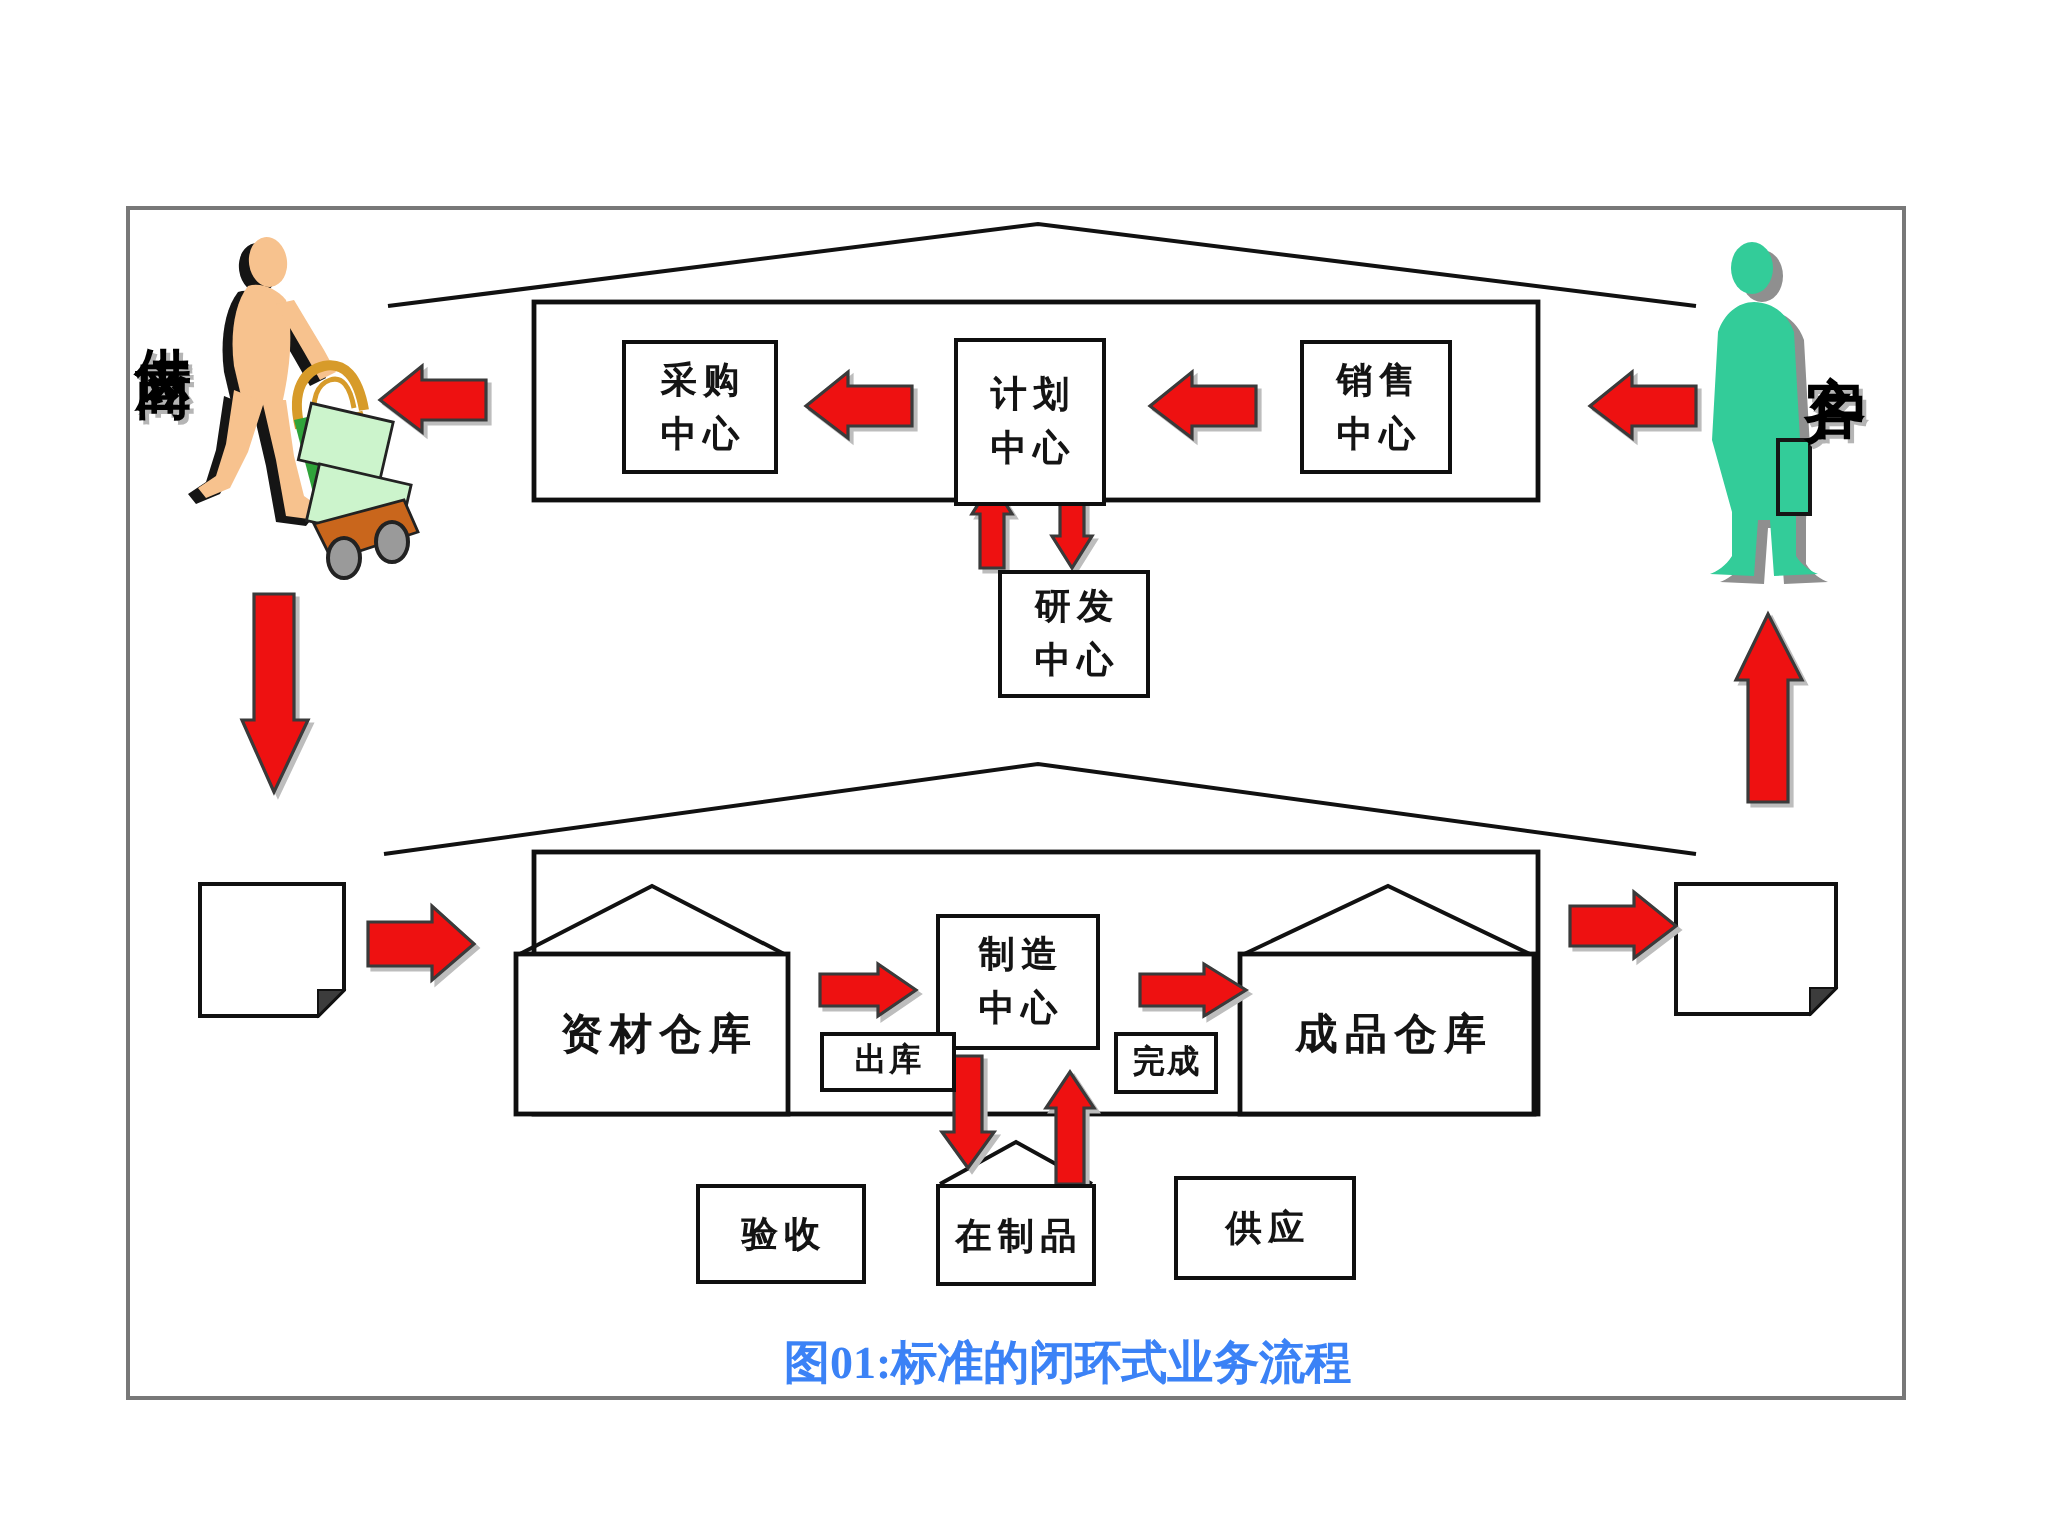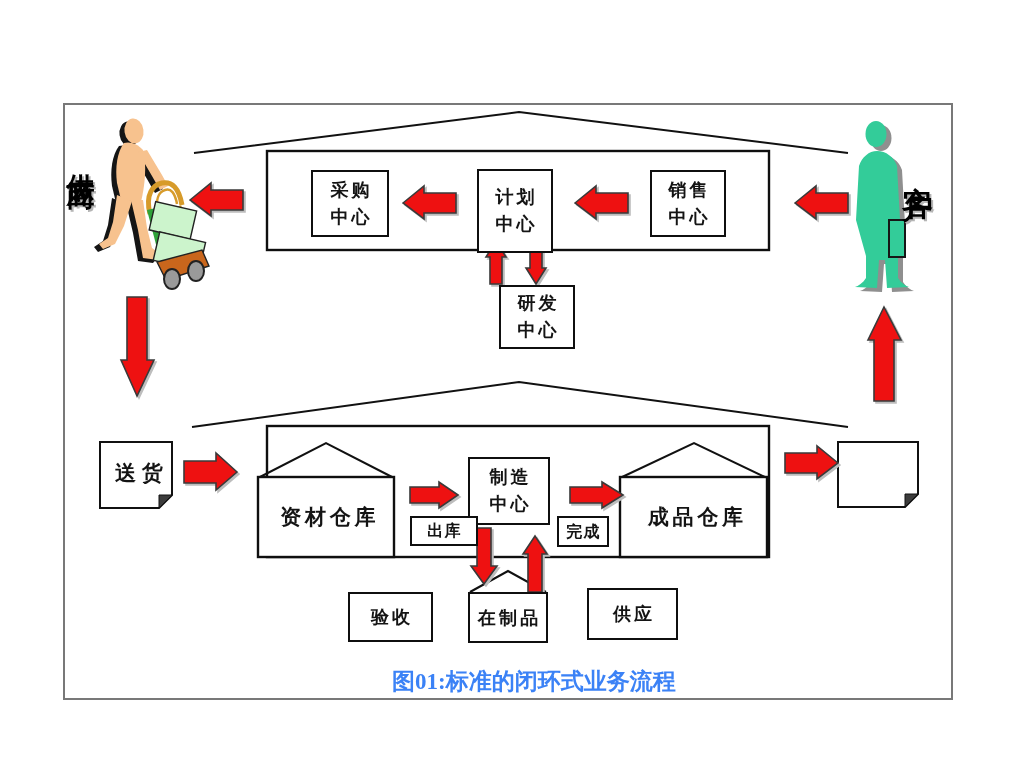--- a/index.html
+++ b/index.html
@@ -151,20 +151,19 @@
   <div class="box mid-box" style="left:587px;top:588px;width:91px;height:52px;">
     <span>供应</span>
   </div>
   <div class="box mid-box" style="left:468px;top:592px;width:80px;height:51px;">
     <span>在制品</span>
   </div>
 
   <div class="plain-label wh-label" style="left:258px;top:477px;width:136px;height:80px;">资材仓库</div>
   <div class="plain-label wh-label" style="left:620px;top:477px;width:147px;height:80px;">成品仓库</div>
 
-  <div class="plain-label note-label" style="left:100px;top:442px;width:72px;height:62px;">送货</div>
 
   <div class="v-label" id="supplier-label">供应商</div>
   <div class="v-label" id="customer-label">客户</div>
 
   <div id="caption">图01:标准的闭环式业务流程</div>
 
 </div>
 
 </body></html>

